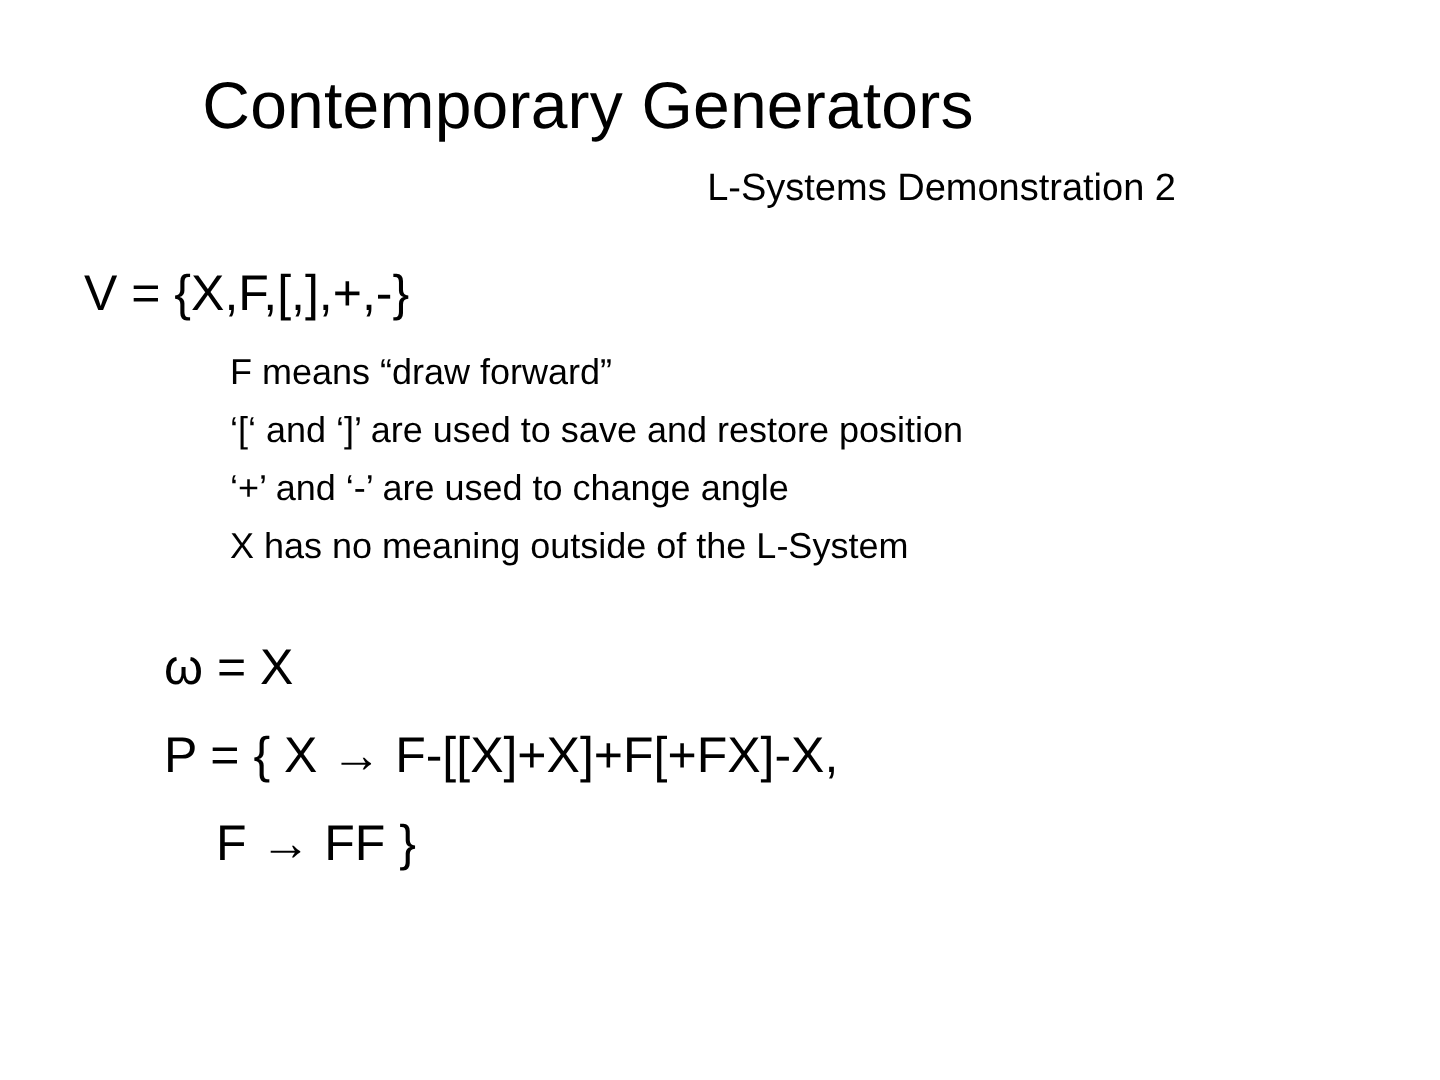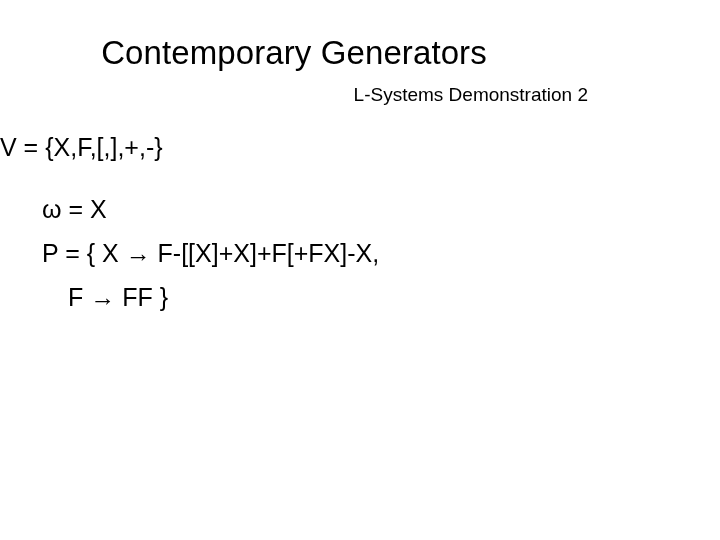--- a/index.html
+++ b/index.html
@@ -51,35 +51,37 @@
   .body-block {
     position: absolute;
     top: 131px;
     left: 0;
     width: 720px;
   }
 
   .line-l1 {
     font-size: 25px;
     line-height: 32px;
+    padding-left: 42px;
     white-space: nowrap;
   }
 
   .sub-list {
     margin-top: 9px;
   }
   .line-l2 {
     font-size: 18px;
     line-height: 29px;
     padding-left: 115px;
     white-space: nowrap;
   }
 
   .rules-block {
     margin-top: 24px;
+    margin-left: 40px;
   }
   .line-rule {
     font-size: 25px;
     line-height: 44px;
     padding-left: 42px;
     white-space: nowrap;
   }
   .line-rule-indent {
     font-size: 25px;
     line-height: 44px;
@@ -94,20 +96,26 @@
 
   <div class="title-block">
     <div class="slide-title">Contemporary Generators</div>
     <div class="slide-subtitle">L-Systems Demonstration 2</div>
   </div>
 
   <div class="body-block">
 
     <div class="line-l1">V = {X,F,[,],+,-}</div>
 
+    <div class="sub-list">
+      <div class="line-l2">F means “draw forward”</div>
+      <div class="line-l2">‘[‘ and ‘]’ are used to save and restore position</div>
+      <div class="line-l2">‘+’ and ‘-’ are used to change angle</div>
+      <div class="line-l2">X has no meaning outside of the L-System</div>
+    </div>
 
     <div class="rules-block">
       <div class="line-rule">ω = X</div>
       <div class="line-rule">P = { X → F-[[X]+X]+F[+FX]-X,</div>
       <div class="line-rule-indent">F → FF }</div>
     </div>
 
   </div>
 
 </div>

